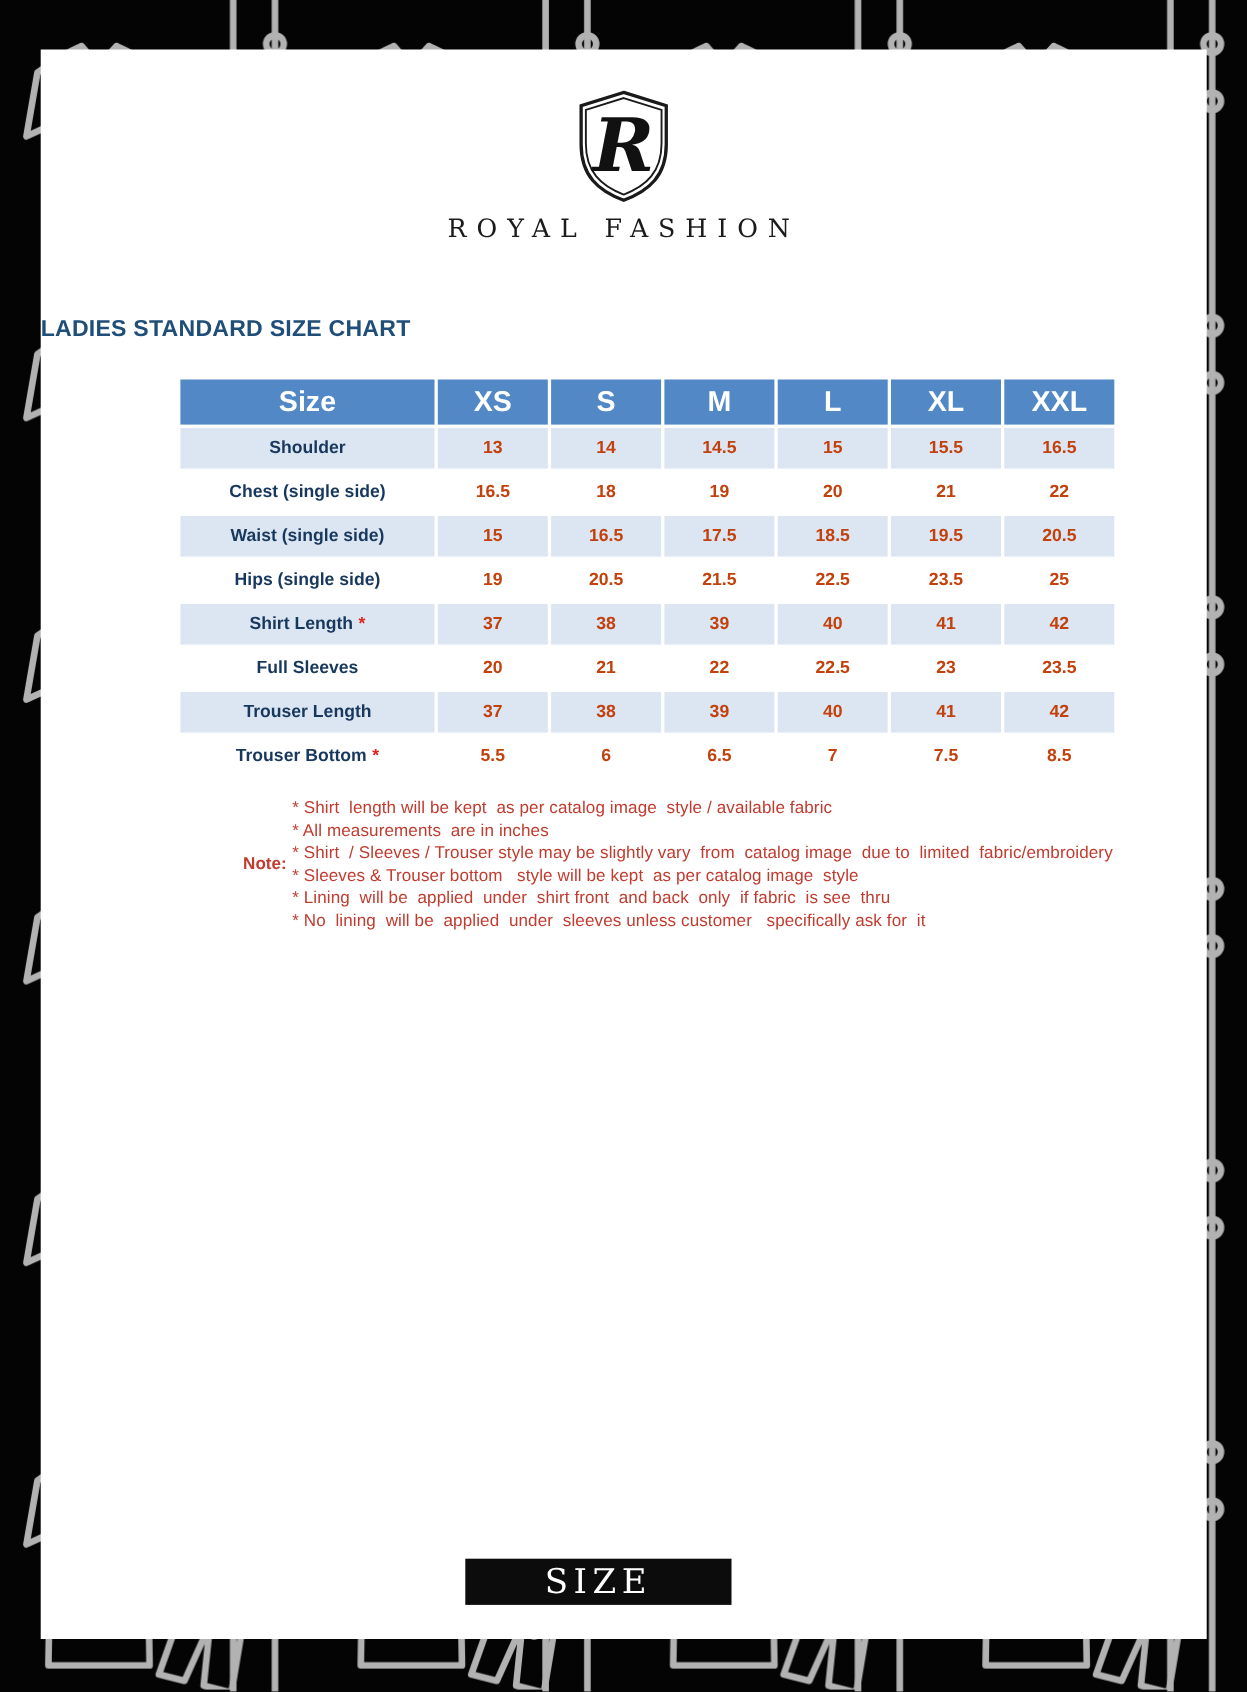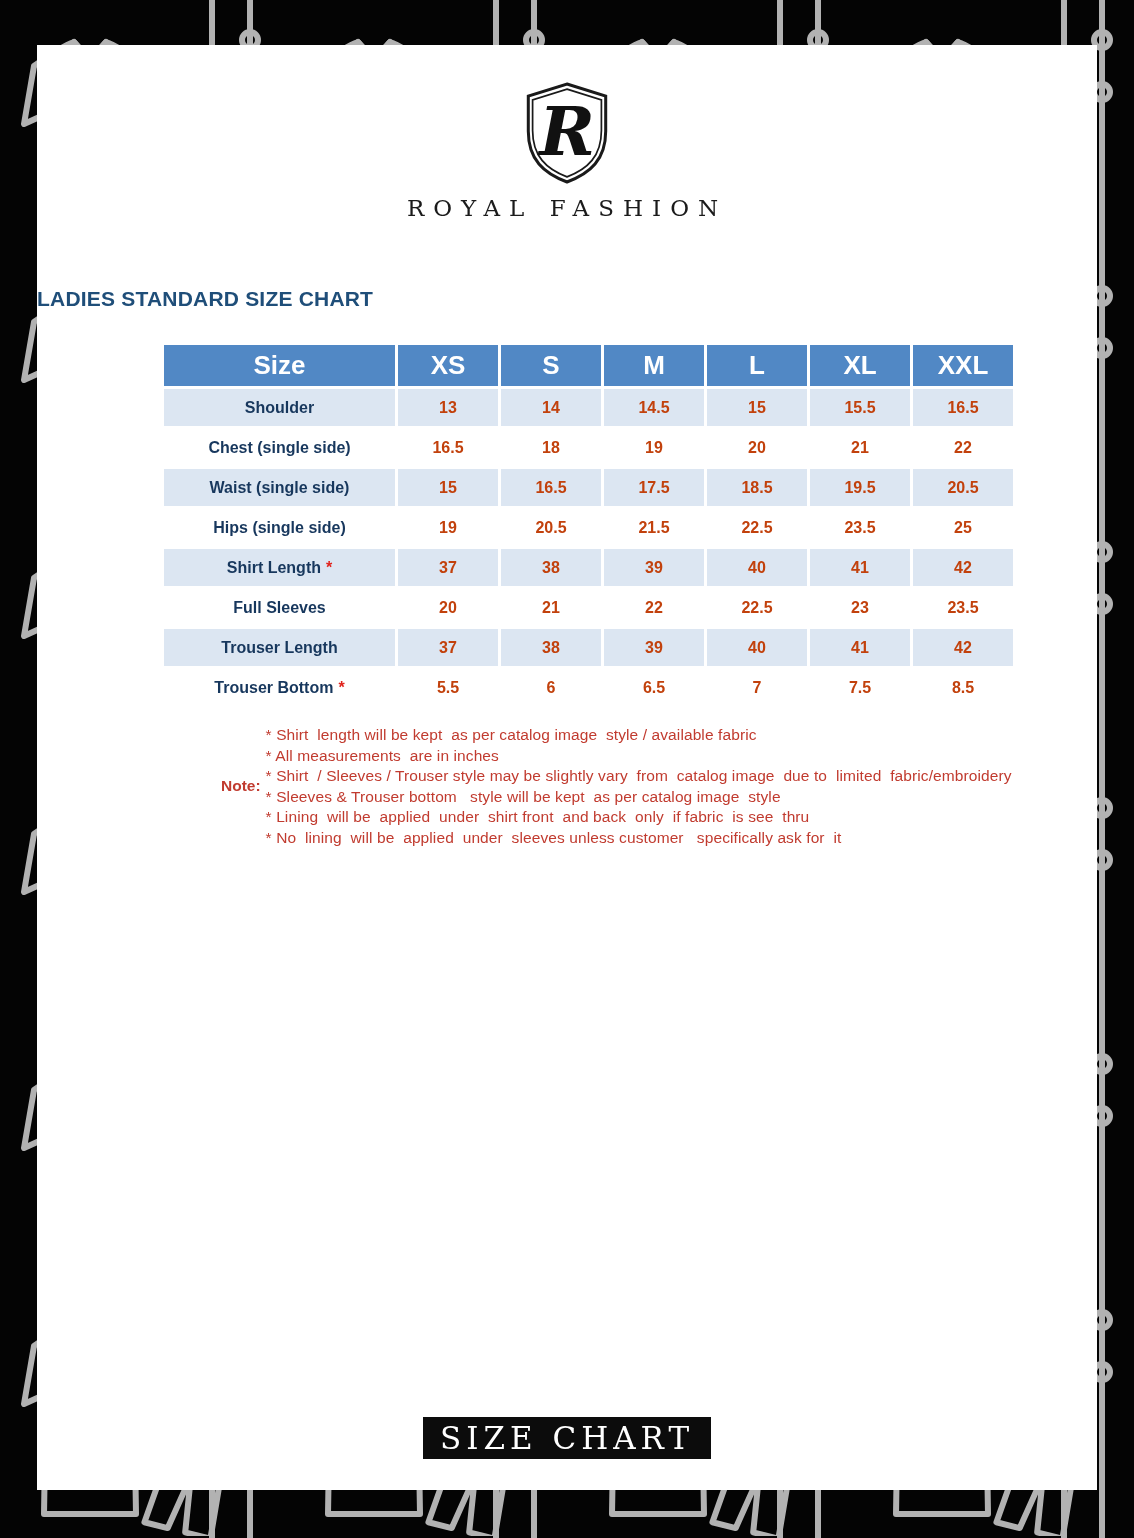--- a/index.html
+++ b/index.html
@@ -59,21 +59,21 @@
     line-height:20.5px;margin-right:5px;white-space:pre;
   }
   .note-lines{display:block;}
   .note-line{
     font-size:15.5px;color:#C13B2F;line-height:20.5px;
     white-space:pre;letter-spacing:0.1px;
   }
   
   .size-chart-banner{
     position:absolute;left:386px;top:1372px;
-    width:288px;height:42px;
+    width:242px;height:42px;
     background:#0c0c0c;color:#ffffff;
     font-family:"DejaVu Serif","Liberation Serif",serif;
     font-size:31px;line-height:42px;letter-spacing:5px;
     text-align:center;
   }
 </style>
 </head>
 <body>
 
 <div class="canvas">

